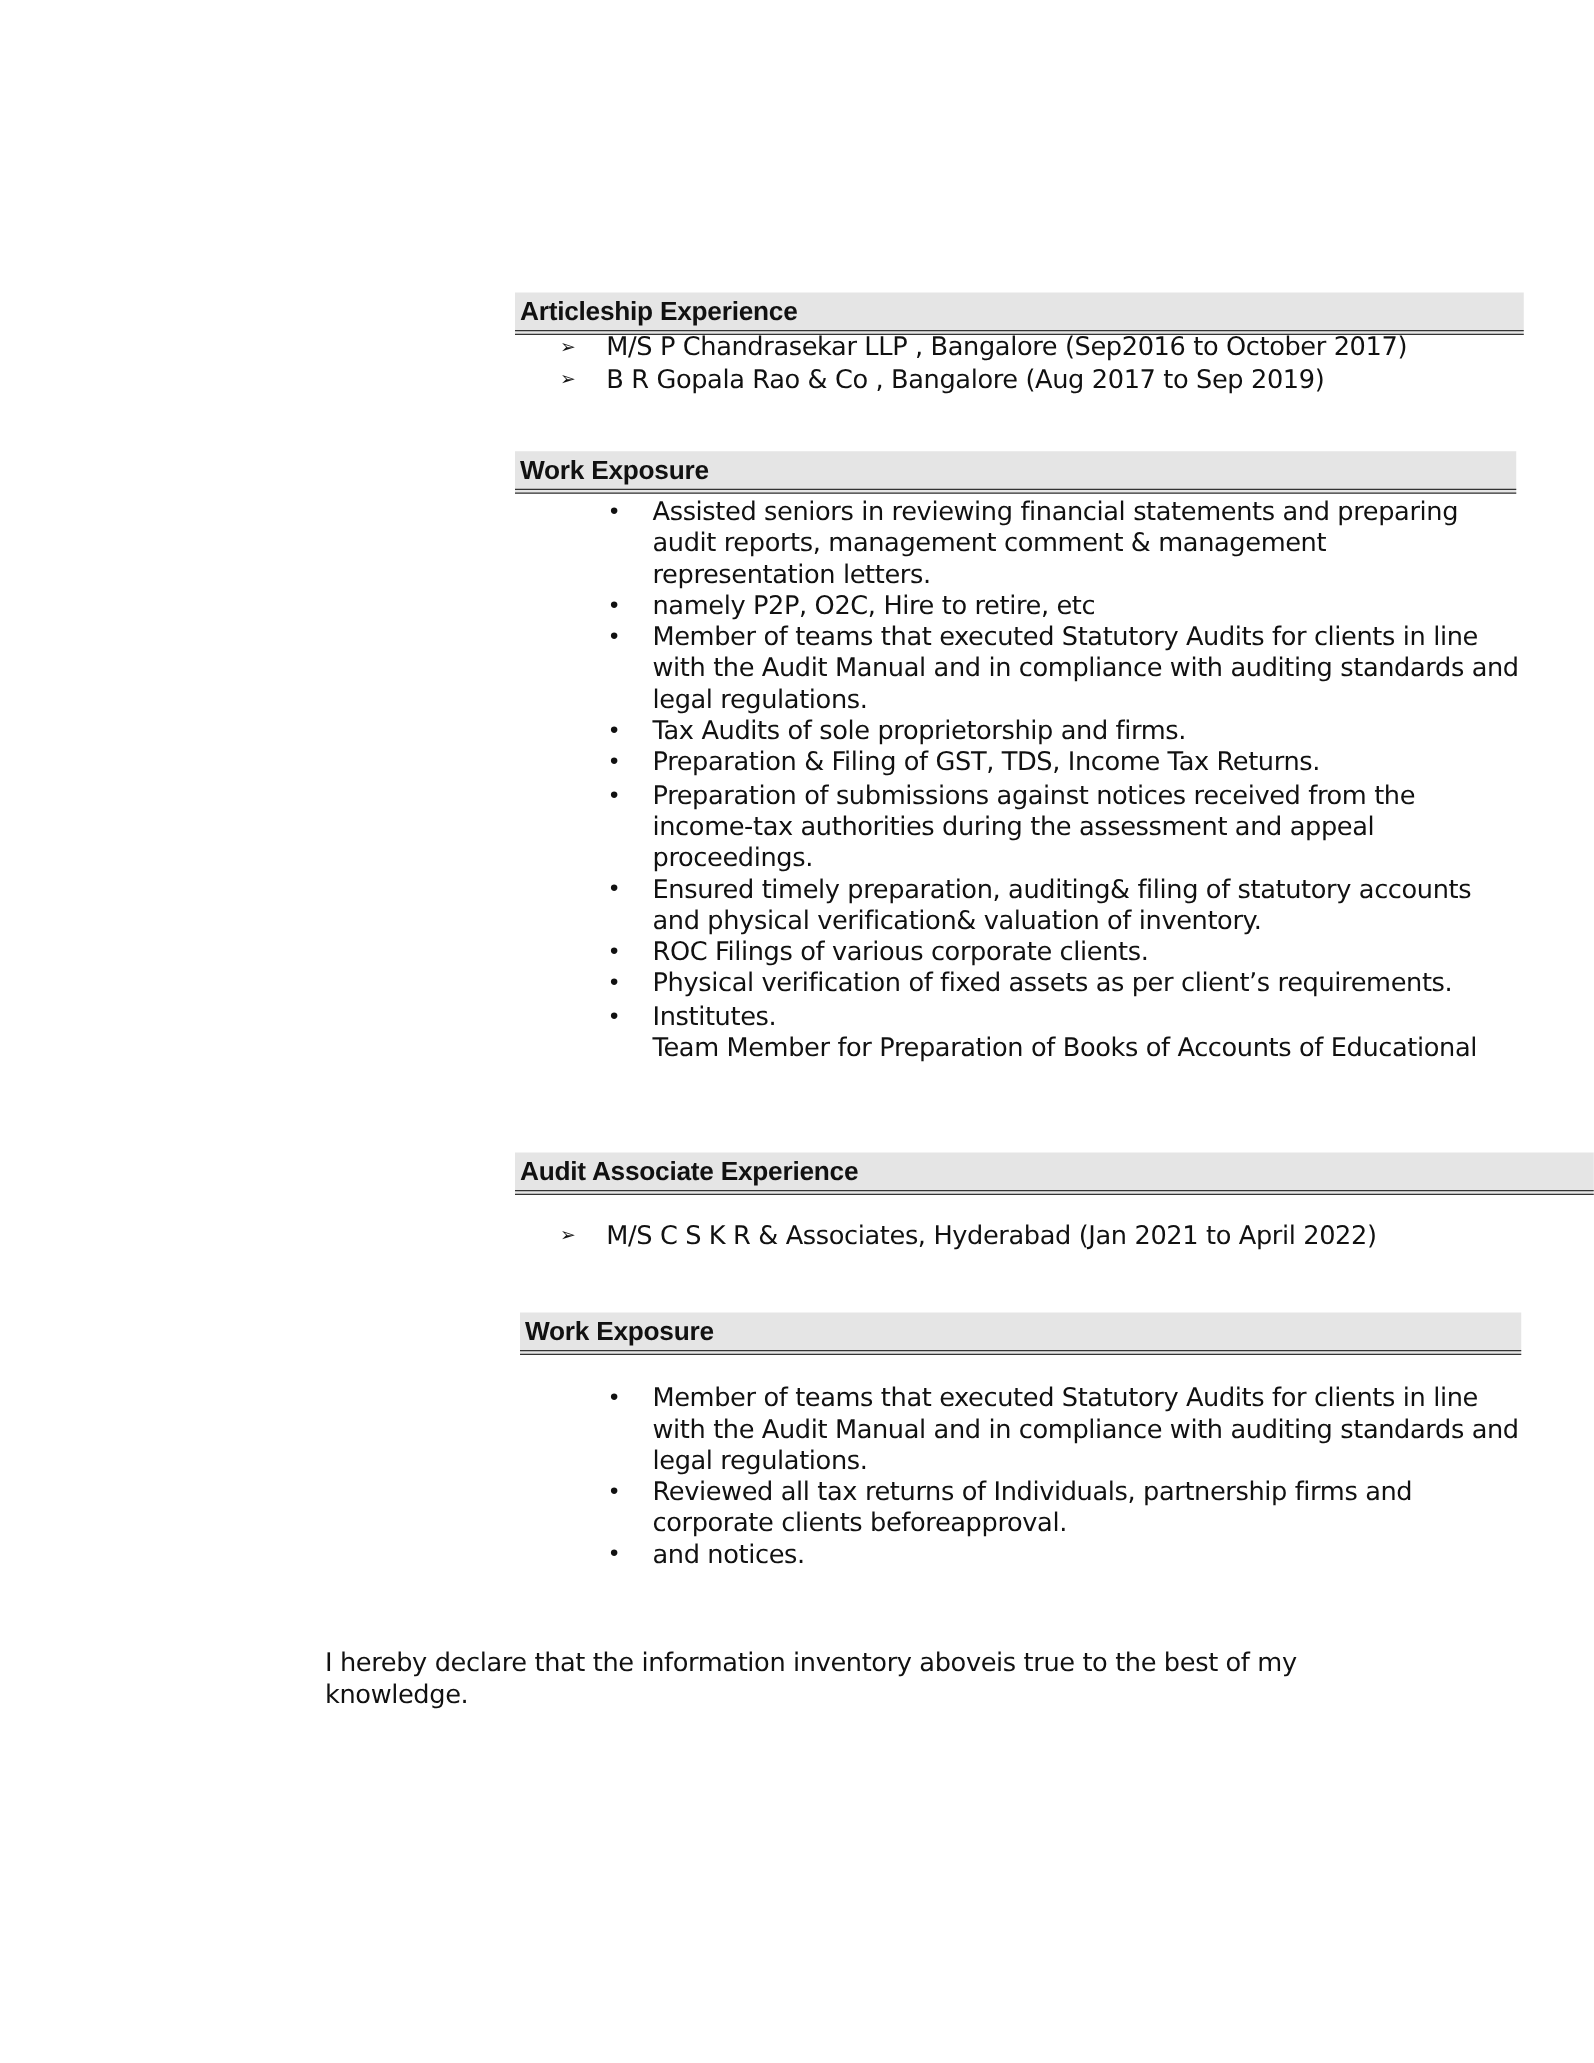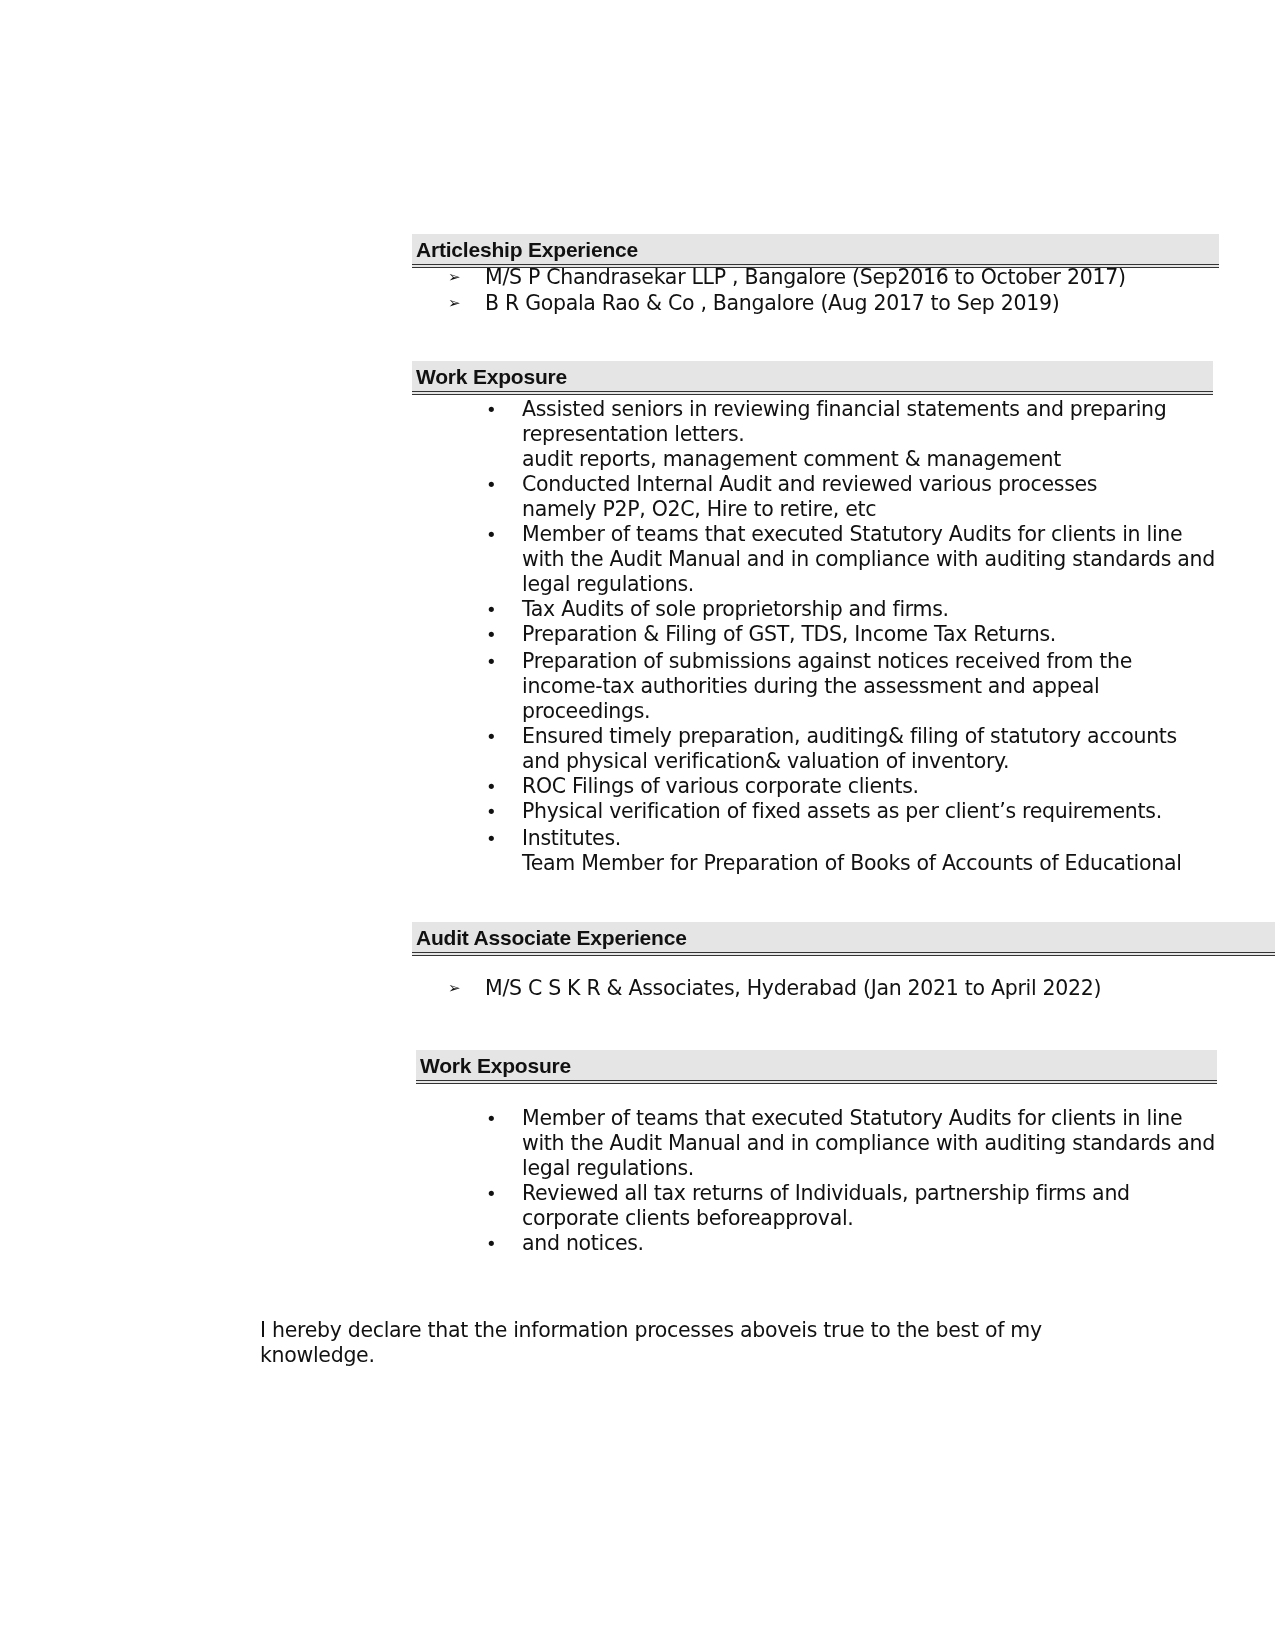--- a/index.html
+++ b/index.html
@@ -44,26 +44,25 @@
   </li>
 </ul>
 
 <div class="section-head" style="left:412px; top:361px; width:801px;">
   <span>Work Exposure</span>
 </div>
 <ul class="bullet-list" style="left:486px; top:397px;">
   <li>
     <span class="dot">•</span>
     <span class="line">Assisted seniors in reviewing financial statements and preparing</span>
+    <span class="line">audit reports, management comment &amp; management</span>
     <span class="line">representation letters.</span>
-    <span class="line">audit reports, management comment &amp; management</span>
   </li>
   <li>
     <span class="dot">•</span>
-    <span class="line">Conducted Internal Audit and reviewed various processes</span>
     <span class="line">namely P2P, O2C, Hire to retire, etc</span>
   </li>
   <li>
     <span class="dot">•</span>
     <span class="line">Member of teams that executed Statutory Audits for clients in line</span>
     <span class="line">with the Audit Manual and in compliance with auditing standards and</span>
     <span class="line">legal regulations.</span>
   </li>
   <li>
     <span class="dot">•</span>
@@ -124,15 +123,15 @@
     <span class="line">Reviewed all tax returns of Individuals, partnership firms and</span>
     <span class="line">corporate clients beforeapproval.</span>
   </li>
   <li>
     <span class="dot">•</span>
     <span class="line">and notices.</span>
   </li>
 </ul>
 
 <div class="declaration">
-  <span class="line">I hereby declare that the information processes aboveis true to the best of my</span>
+  <span class="line">I hereby declare that the information inventory aboveis true to the best of my</span>
   <span class="line">knowledge.</span>
 </div>
 
 </body></html>

